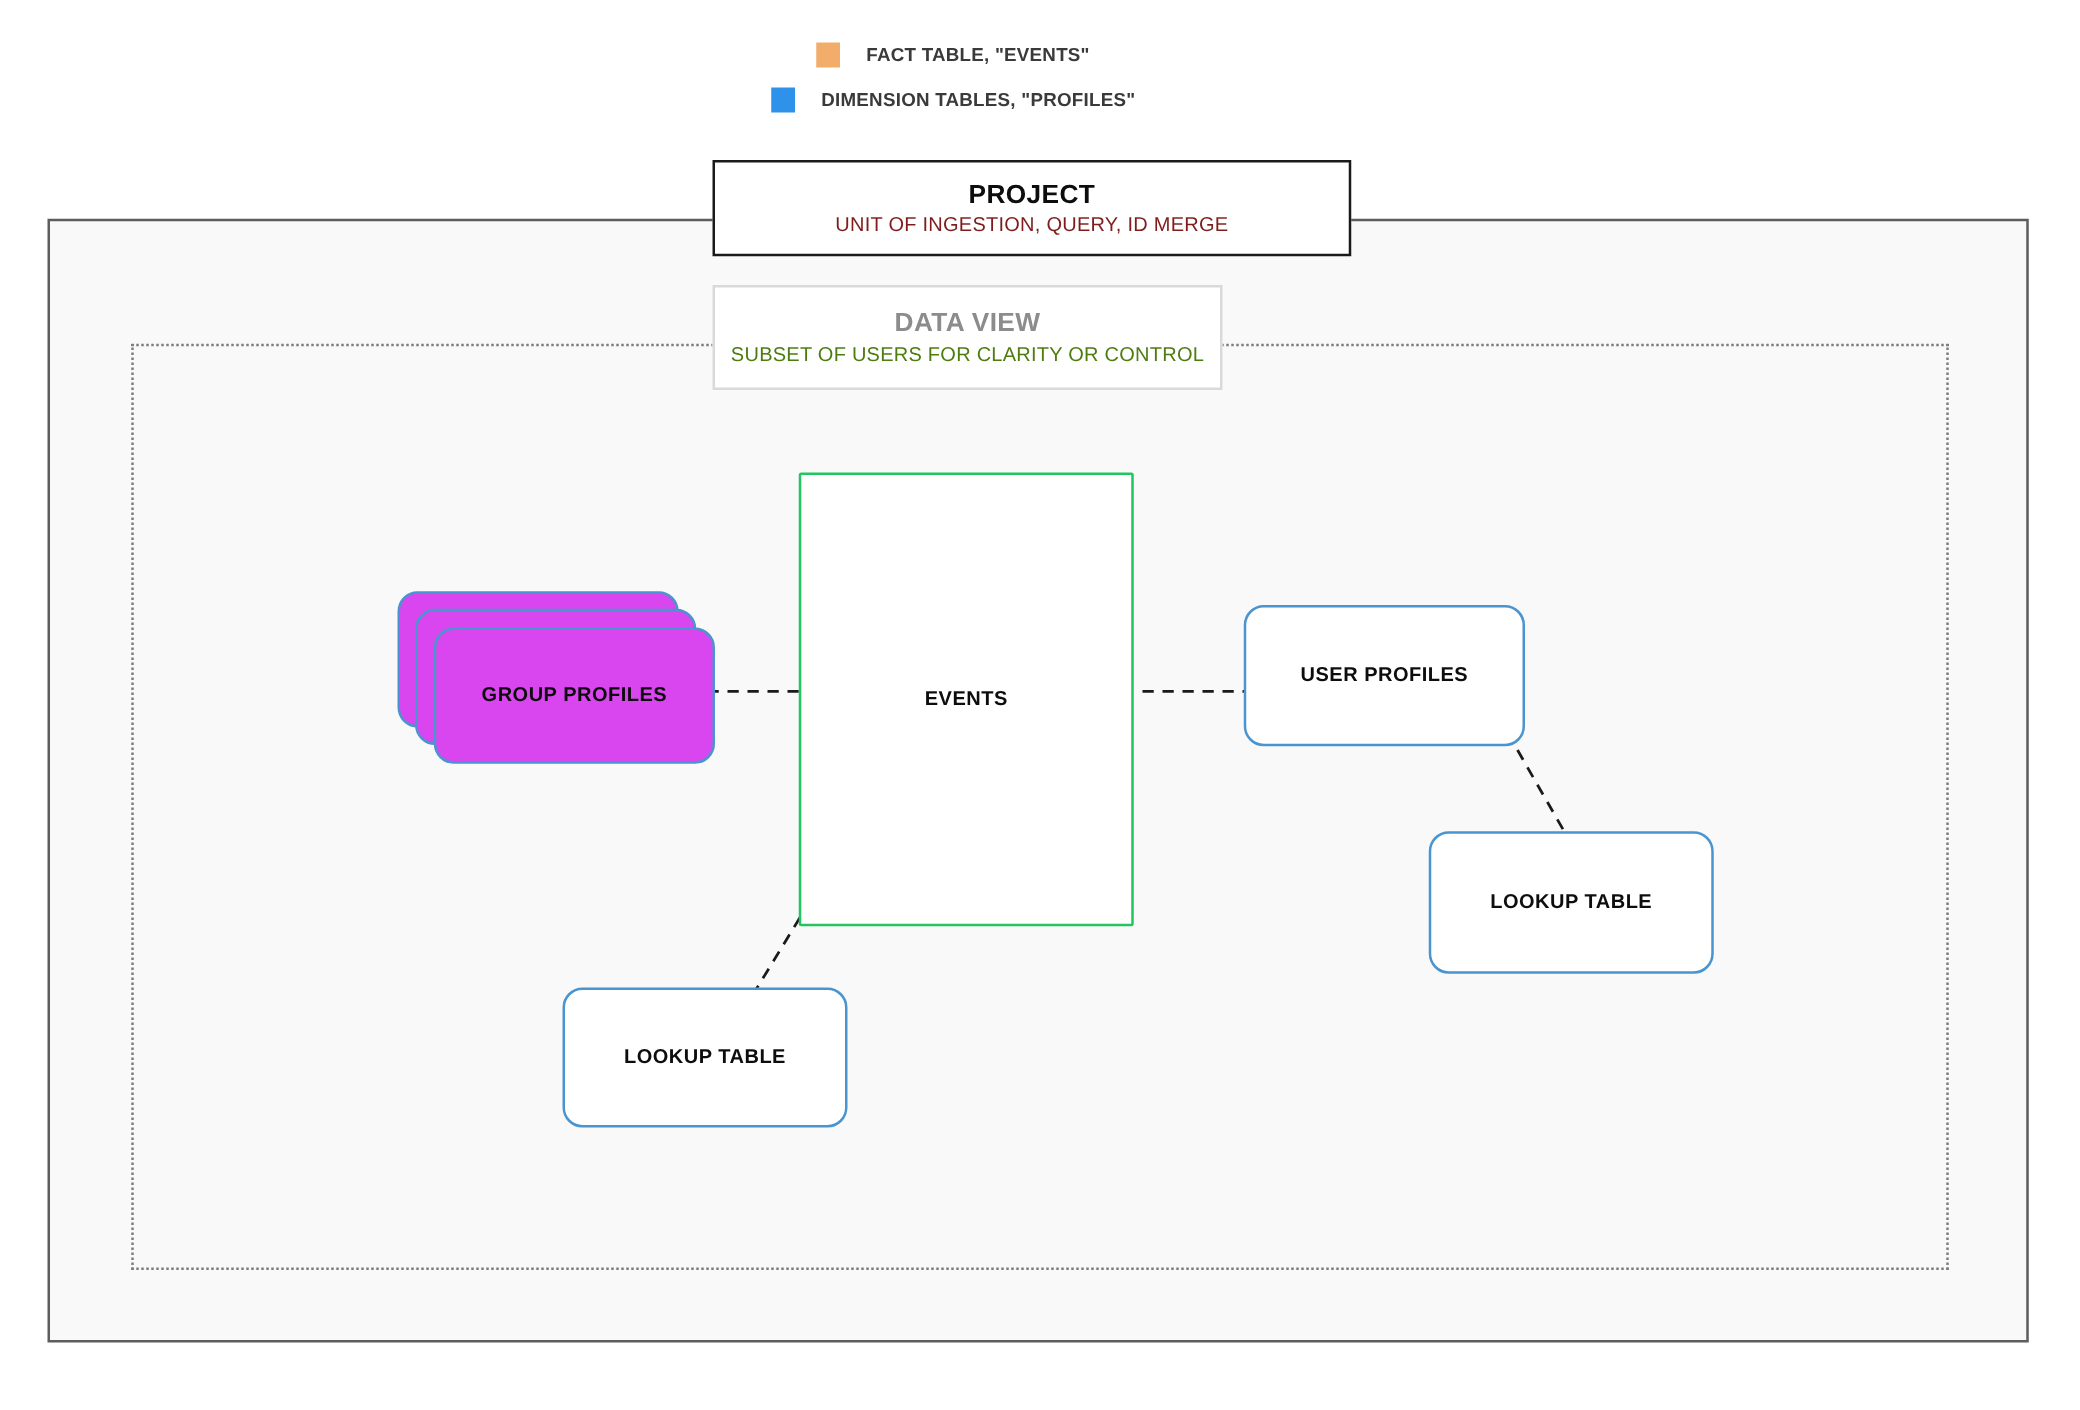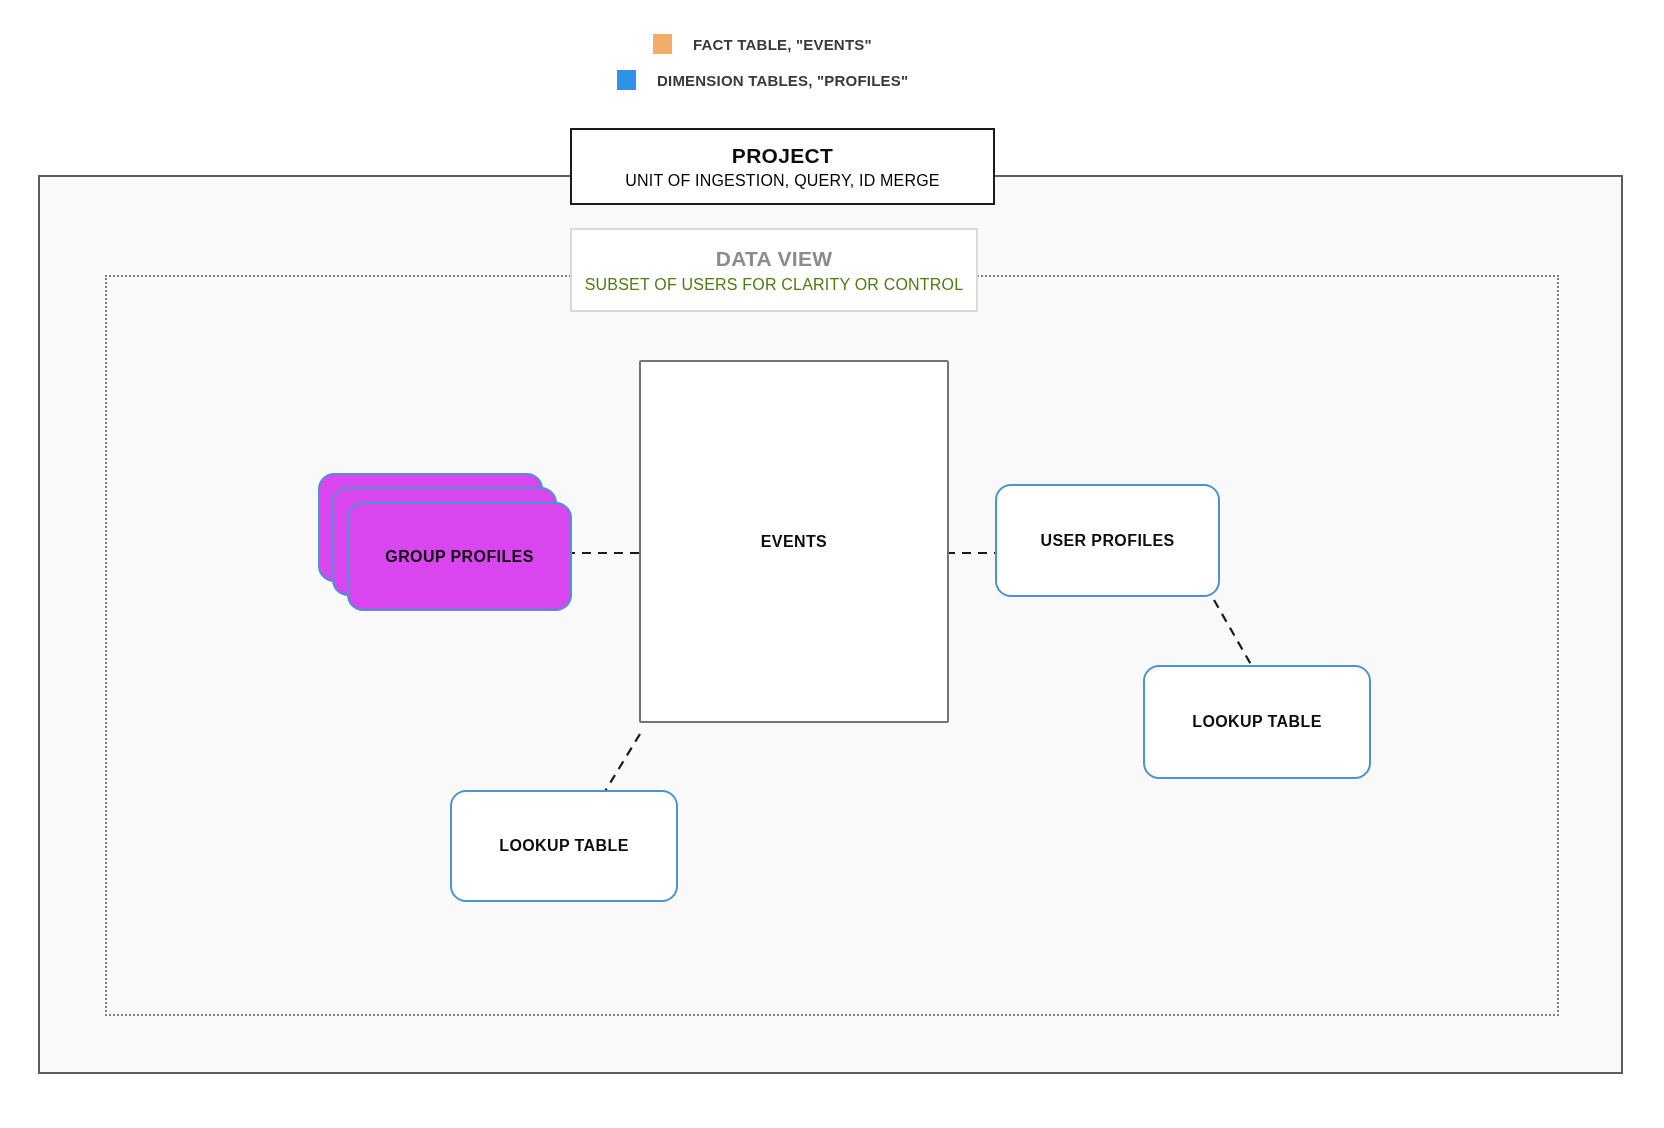--- a/index.html
+++ b/index.html
@@ -77,35 +77,35 @@
     background: #ffffff;
     text-align: center;
     display: flex;
     flex-direction: column;
     align-items: center;
     justify-content: center;
   }
   #project-box {
     left: 570px;
     top: 128px;
-    width: 425px;
+    width: 511px;
     height: 77px;
     border: 2px solid #1a1a1a;
   }
   #project-box .hb-title {
     font-size: 21px;
     font-weight: bold;
     color: #0d0d0d;
     letter-spacing: 0.3px;
     margin-bottom: 4px;
   }
   #project-box .hb-sub {
     font-size: 16px;
     font-weight: normal;
-    color: #000000;
+    color: #7f1d1d;
     letter-spacing: 0.2px;
   }
   #dataview-box {
     left: 570px;
     top: 228px;
     width: 408px;
     height: 84px;
     border: 2px solid #d9d9d9;
   }
   #dataview-box .hb-title {
@@ -135,24 +135,24 @@
     font-size: 16px;
     font-weight: bold;
     color: #0d0d0d;
     letter-spacing: 0.4px;
     white-space: nowrap;
   }
 
   
   #events-node {
     left: 639px;
-    top: 360px;
-    width: 310px;
+    top: 378px;
+    width: 268px;
     height: 363px;
-    border: 2px solid #737373;
+    border: 2px solid #22c55e;
     border-radius: 2px;
     z-index: 4;
   }
 
   
   .node-dim {
     border: 2px solid #4a94cf;
     border-radius: 16px;
     z-index: 5;
   }

